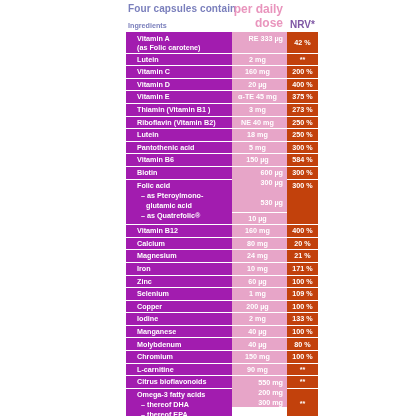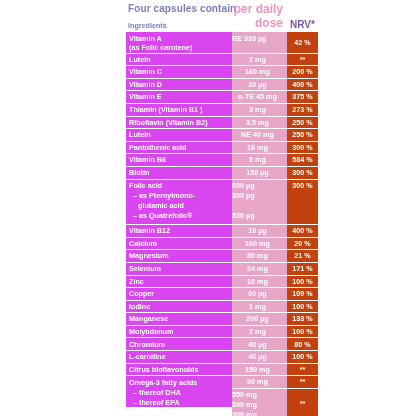--- a/index.html
+++ b/index.html
@@ -83,22 +83,22 @@
     box-sizing: border-box;
     border-bottom: 1.1px solid #ffffff;
     font-size: 7.2px;
     font-weight: bold;
     color: #ffffff;
     display: flex;
     align-items: center;
     line-height: 1.32;
   }
   .col-ing .cell {
-    background: #d946ef;
-    padding-left: 3px;
+    background: #a21caf;
+    padding-left: 11px;
     padding-right: 2px;
   }
   .col-dose .cell {
     background: #e7a5c8;
     justify-content: center;
     padding-right: 4px;
     text-align: right;
   }
   .col-nrv .cell {
     background: #c2410c;
@@ -112,21 +112,21 @@
   .h-folic { height: 45.6px; } 
   .h-omega { height: 31.5px; } 
 
   
   .cell.stack {
     display: flex;
     flex-direction: column;
     justify-content: flex-start;
     padding-top: 1.5px;
   }
-  .col-dose .cell.stack { align-items: flex-start; }
+  .col-dose .cell.stack { align-items: flex-end; }
   .col-ing  .cell.stack { align-items: flex-start; }
   .cell.stack > span { display: block; line-height: 1.38; }
   .sub { padding-left: 4px; }
   .sub2 { padding-left: 9px; }
   .spacer-line { visibility: hidden; }
 
   .cell.top-align {
     align-items: flex-start;
     padding-top: 1.5px;
   }
@@ -190,24 +190,27 @@
       <div class="cell h1">
           <span>Vitamin B12</span>
         </div>
       <div class="cell h1">
           <span>Calcium</span>
         </div>
       <div class="cell h1">
           <span>Magnesium</span>
         </div>
       <div class="cell h1">
+          <span>Iron</span>
+        </div>
+      <div class="cell h1">
+          <span>Zinc</span>
+        </div>
+      <div class="cell h1">
           <span>Selenium</span>
-        </div>
-      <div class="cell h1">
-          <span>Zinc</span>
         </div>
       <div class="cell h1">
           <span>Copper</span>
         </div>
       <div class="cell h1">
           <span>Iodine</span>
         </div>
       <div class="cell h1">
           <span>Manganese</span>
         </div>
@@ -241,23 +244,20 @@
           <span>160 mg</span>
         </div>
       <div class="cell h1">
           <span>20 µg</span>
         </div>
       <div class="cell h1">
           <span>α-TE 45 mg</span>
         </div>
       <div class="cell h1">
           <span>3 mg</span>
-        </div>
-      <div class="cell h1">
-          <span>3.5 mg</span>
         </div>
       <div class="cell h1">
           <span>NE 40 mg</span>
         </div>
       <div class="cell h1">
           <span>18 mg</span>
         </div>
       <div class="cell h1">
           <span>5 mg</span>
         </div>

